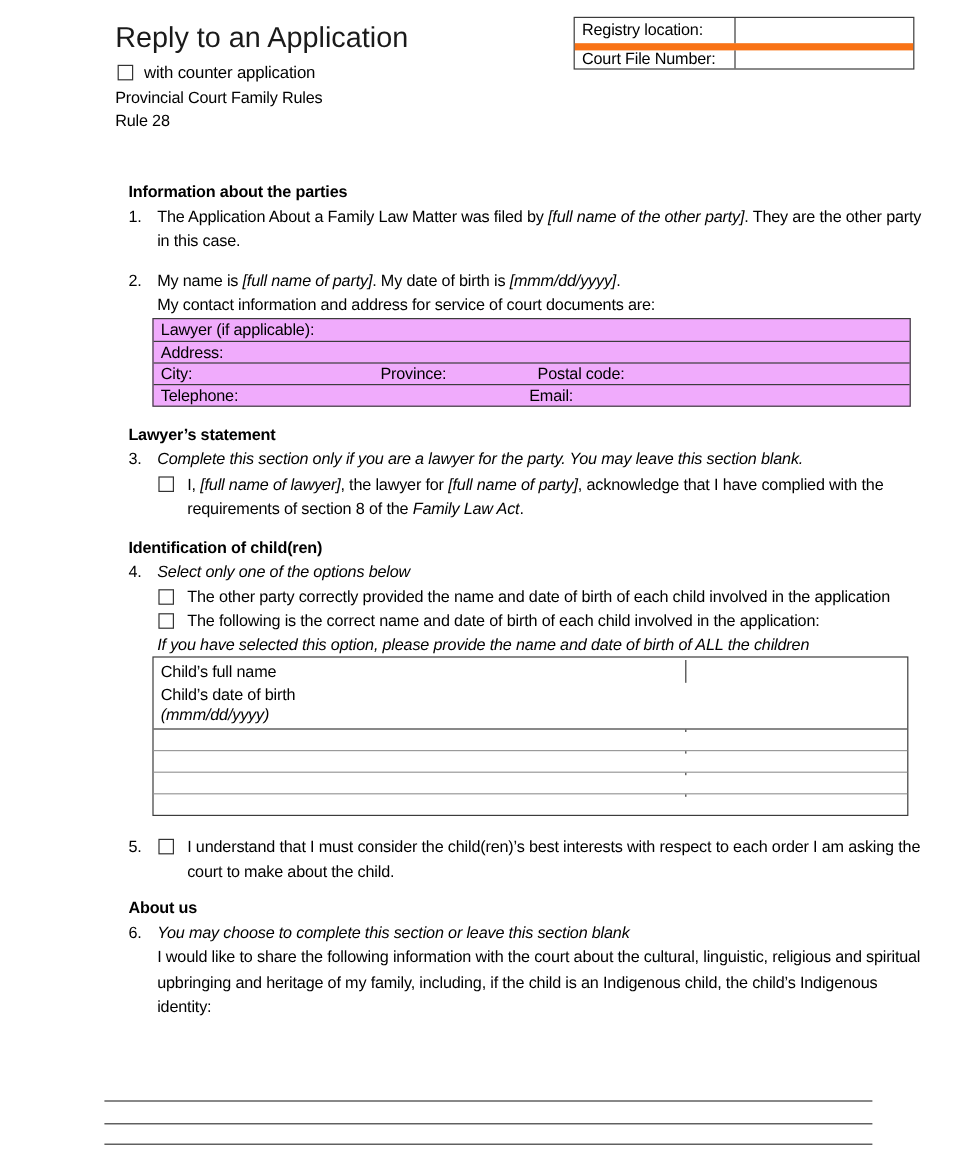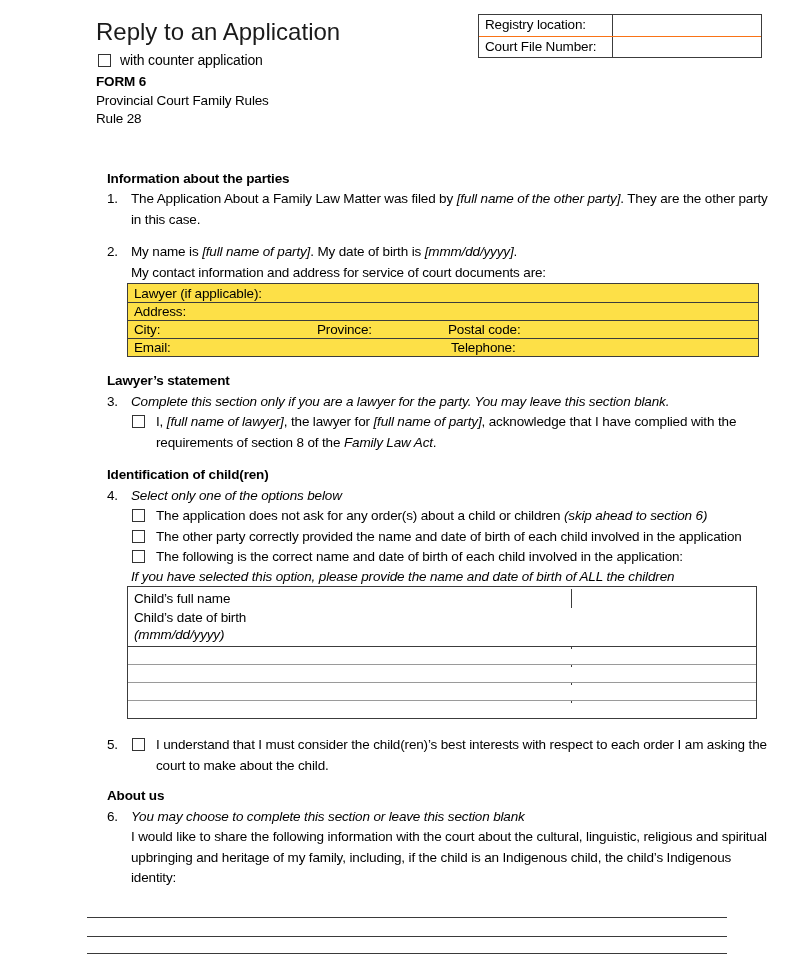--- a/index.html
+++ b/index.html
@@ -48,21 +48,21 @@
 
   
   .registry {
     position: absolute;
     top: 14px; left: 478px;
     width: 284px;
     border: 1.5px solid #3c3c3c;
     background: #fff;
   }
   .rrow { display: flex; height: 21px; align-items: flex-start; }
-  .rrow + .rrow { border-top: 1px solid #f97316; }
+  .rrow + .rrow { border-top: 6px solid #f97316; }
   .rlabel {
     width: 134px; height: 100%;
     border-right: 1px solid #3c3c3c;
     padding-left: 6px;
     display: flex; align-items: center;
     font-size: 13.5px;
   }
   .rvalue { flex: 1; height: 100%; }
 
   
@@ -83,21 +83,21 @@
   .cbrow { display: flex; align-items: flex-start; margin-left: 1px; }
   .cbrow .chk { margin-right: 11px; }
   .cbtext { flex: 1; min-width: 0; }
   .oneline { white-space: nowrap; }
 
   
   .contact {
     width: 632px;
     margin-left: 20px;
     border: 1.5px solid #3c3c3c;
-    background: #fde047;
+    background: #f0abfc;
   }
   .krow { height: 18px; padding-left: 6px; display: flex; align-items: center; line-height: 17px; }
   .krow + .krow { border-top: 1px solid #3c3c3c; }
   .cbox { display: flex; height: 100%; align-items: flex-start; }
   .cbox1 { width: 183px; }
   .cbox2 { width: 131px; }
   .cbox3 { width: 317px; }
   .cboxR { flex: 1; }
   .fill { flex: 1; height: 100%; }
 
@@ -135,21 +135,20 @@
   <div class="doc-title">
     <div>Reply to an Application</div>
   </div>
 
   <div class="counter-row">
     <span class="chk"></span>
     <span>with counter application</span>
   </div>
 
   <div class="form-meta">
-    <div class="bold">FORM 6</div>
     <div>Provincial Court Family Rules</div>
     <div>Rule 28</div>
   </div>
 
   <div class="registry">
     <div class="rrow">
       <div class="rlabel">Registry location:</div>
       <div class="rvalue"></div>
     </div>
     <div class="rrow">
@@ -192,26 +191,26 @@
         <span class="cbox cbox2">
           <span>Province:</span>
           <span class="fill"></span>
         </span>
         <span class="cbox cboxR">
           <span>Postal code:</span>
           <span class="fill"></span>
         </span>
       </div>
       <div class="krow">
+        <span class="cbox cboxR">
+          <span>Telephone:</span>
+          <span class="fill"></span>
+        </span>
         <span class="cbox cbox3">
           <span>Email:</span>
-          <span class="fill"></span>
-        </span>
-        <span class="cbox cboxR">
-          <span>Telephone:</span>
           <span class="fill"></span>
         </span>
       </div>
     </div>
 
     <div class="sechead h-lawyer">Lawyer’s statement</div>
 
     <div class="item">
       <div class="inum">3.</div>
       <div class="ibody">
@@ -223,24 +222,20 @@
       </div>
     </div>
 
     <div class="sechead h-children">Identification of child(ren)</div>
 
     <div class="item">
       <div class="inum">4.</div>
       <div class="ibody">
         <div class="it">Select only one of the options below</div>
 
-        <div class="cbrow">
-          <span class="chk"></span>
-          <span class="cbtext oneline"><span>The application does not ask for any order(s) about a child or children </span><span class="it">(skip ahead to section 6)</span></span>
-        </div>
         <div class="cbrow">
           <span class="chk"></span>
           <span class="cbtext oneline"><span>The other party correctly provided the name and date of birth of each child involved in the application</span></span>
         </div>
         <div class="cbrow">
           <span class="chk"></span>
           <span class="cbtext oneline"><span>The following is the correct name and date of birth of each child involved in the application:</span></span>
         </div>
 
         <div class="it oneline" style="line-height:18.5px;">If you have selected this option, please provide the name and date of birth of ALL the children</div>

